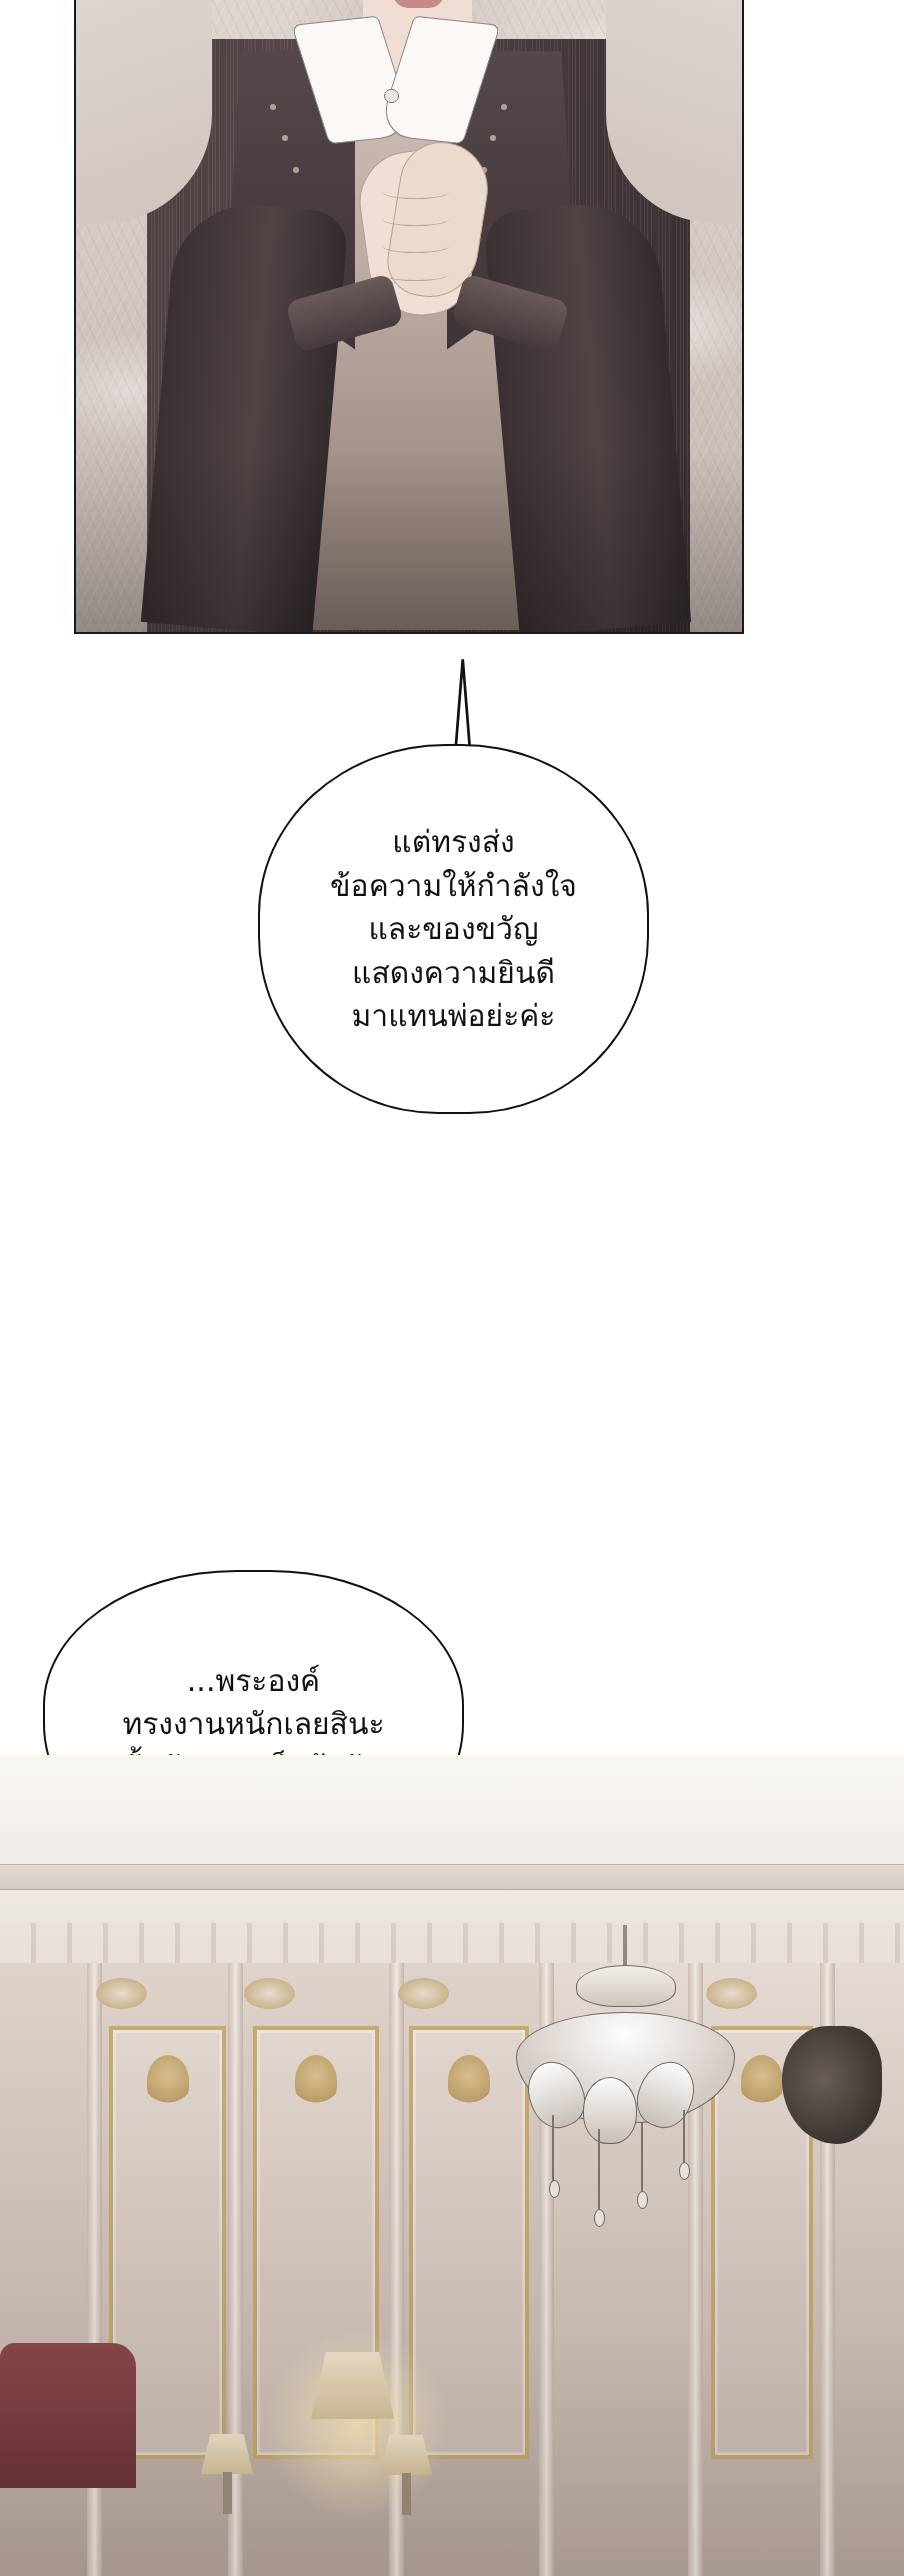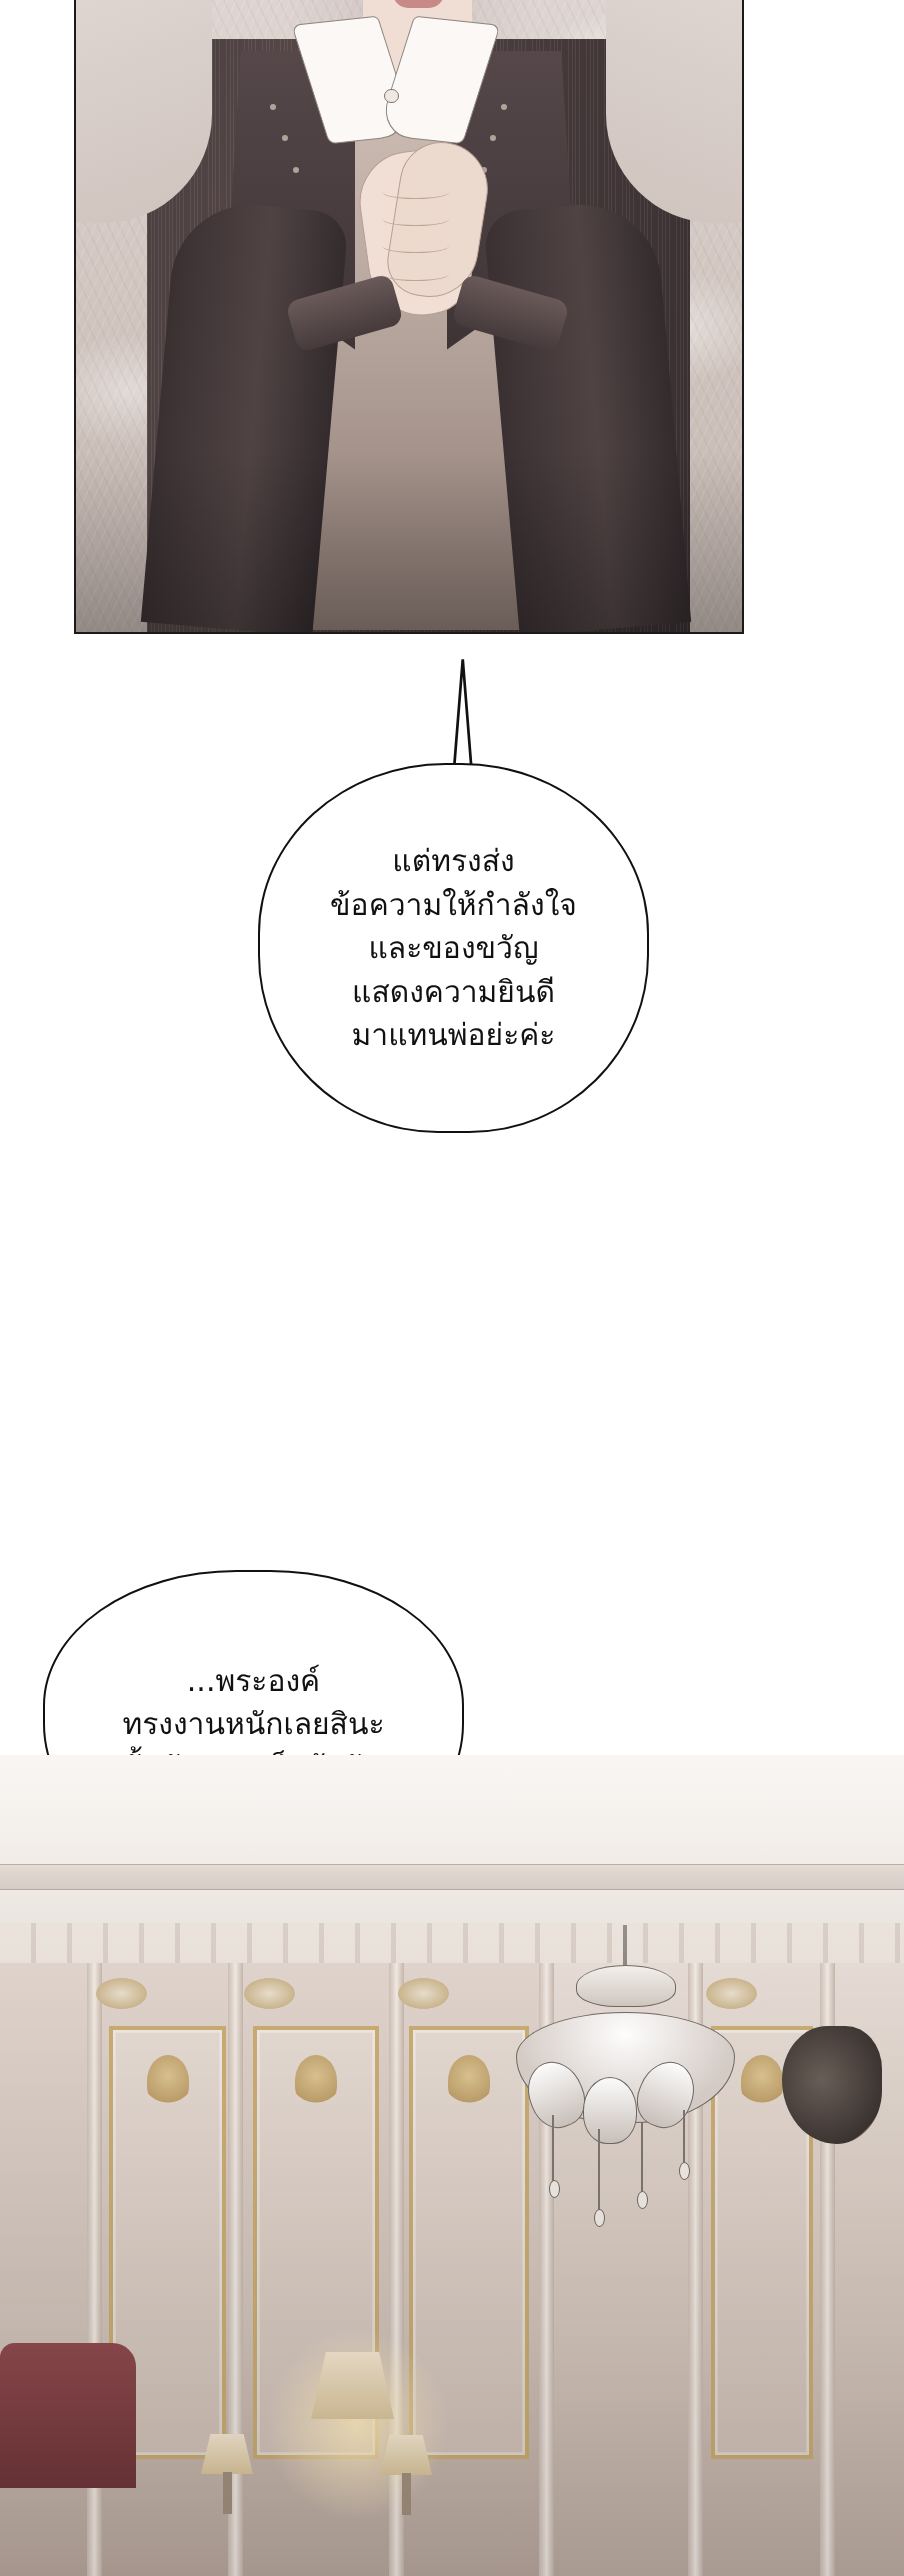--- a/index.html
+++ b/index.html
@@ -209,21 +209,21 @@
   }
   .bubble .txt {
     font-family: "DejaVu Sans", sans-serif;
     color: #111111;
     line-height: 1.45;
     white-space: pre-line;
   }
 
   #bubble-one {
     left: 258px;
-    top: 763px;
+    top: 744px;
     width: 391px;
     height: 370px;
     border-radius: 48% 48% 46% 46% / 46% 46% 48% 48%;
   }
   #bubble-one .txt { font-size: 30px; }
   
   #tail-one {
     position: absolute;
     left: 451px;
     top: 659px;

